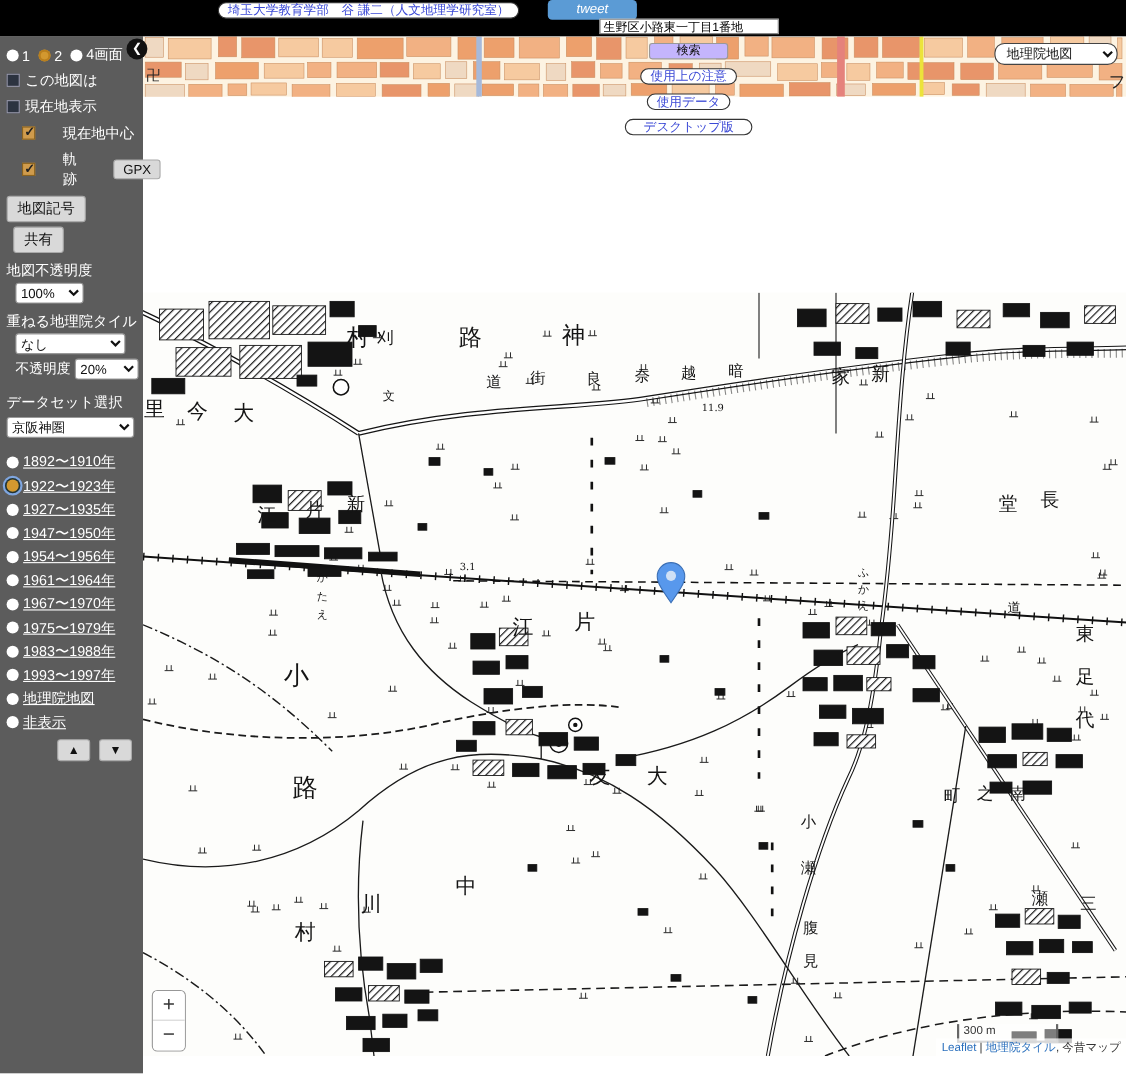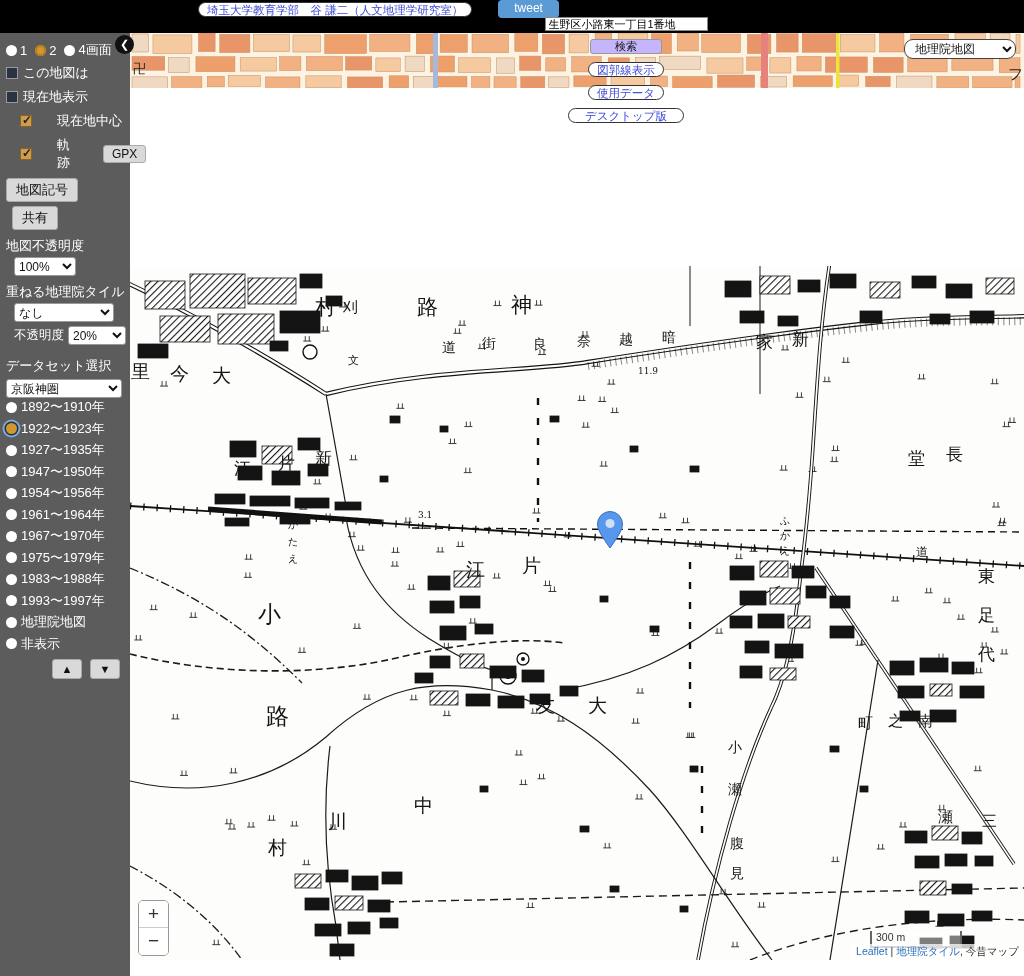--- a/index.html
+++ b/index.html
@@ -16,21 +16,21 @@
   #logo .ls { font-size:13px; font-weight:bold; color:#f6d44c;
     text-shadow:-1px 0 #3b55c8, 0 1px #3b55c8, 1px 0 #3b55c8, 0 -1px #3b55c8; font-style:italic;}
   #hgrid { position:absolute; left:198px; top:0; right:0; height:33px; }
   .hrow { position:absolute; left:0; right:0; display:flex; align-items:center; gap:8px; }
   .hrow1 { top:1px; height:16px; }
   .hrow2 { top:17px; height:15px; }
   #htitle { color:#fff; font-size:13px; font-weight:bold; white-space:nowrap; }
   .pill { background:#fff; color:#3b49d6; font-size:11.5px; border:1px solid #333;
     border-radius:9px; padding:0 8px; height:15px; line-height:14px; white-space:nowrap; cursor:pointer; }
   #tweet { background:#5b9bd5; color:#fff; font-size:12px; border-radius:4px;
-    padding:0 16px; height:18px; line-height:16px; margin-left:18px; cursor:pointer; }
+    padding:0 26px; height:18px; line-height:16px; margin-left:18px; cursor:pointer;font-style:italic; }
   #search-input { width:163px; height:14px; font-size:11px; border:1px solid #888; background:#fff; padding:0 3px; }
   #search-btn { background:#c4b5fd; border:1px solid #999; border-radius:3px; font-size:11px;
     height:15px; line-height:13px; padding:0 24px; cursor:pointer; }
 
   
   #sidebar { position:absolute; left:0; top:33px; width:130px; height:943px; background:#5c5c5c;
     color:#fff; font-size:13px; padding:8px 4px 0 6px; z-index:20; }
   #collapse { position:absolute; right:-4px; top:2px; width:19px; height:19px; border-radius:50%;
     background:#111; color:#fff; font-size:11px; text-align:center; line-height:18px; cursor:pointer; }
   .srow { display:flex; align-items:center; gap:4px; margin-bottom:5px; flex-wrap:wrap;}
@@ -46,21 +46,21 @@
   .btn { background:#d9d9d9; color:#111; border:1px solid #aaa; border-radius:3px;
     font-size:12px; padding:1px 8px; cursor:pointer; display:inline-block;}
   .btn.big { padding:2px 9px; font-size:13px; }
   .slabel { font-size:13px; margin:7px 0 2px 0; }
   select { font-size:12px; height:19px; border-radius:3px; border:1px solid #999; background:#fff; color:#111; }
   #sel-opacity { width:62px; margin-left:8px;}
   #sel-overlay { width:100px; margin-left:8px;}
   .inlineopa { display:flex; align-items:center; gap:4px; margin:4px 0 2px 8px; font-size:12.5px;}
   #sel-overlay-opa { width:58px; }
   #sel-dataset { width:116px; margin-top:2px;}
-  #years { margin-top:0; }
+  #years { margin-top:13px;text-decoration:underline; }
   .year-row { display:flex; align-items:center; gap:4px; margin-bottom:3.5px; cursor:pointer; white-space:nowrap;}
   .ydot { width:11px; height:11px; border-radius:50%; background:#fff; flex:0 0 auto;}
   .ydot.on { background:#d2982f; box-shadow:0 0 0 1.5px #233, 0 0 0 3.5px #7fa6e0; }
   .yl { font-size:13px; }
   #updown { display:flex; justify-content:flex-end; gap:8px; margin-top:6px; padding-right:6px;}
   #updown .btn { width:30px; text-align:center; font-size:11px; padding:3px 0;}
 
   
   #topmap { position:absolute; left:130px; top:33px; width:894px; height:233px; background:#fff; overflow:hidden;}
   #strip { display:block; }
@@ -93,21 +93,21 @@
 
   <div id="header">
     <div id="hgrid">
       <div class="hrow hrow1">
         <span class="pill">埼玉大学教育学部　谷 謙二（人文地理学研究室）</span>
         <span id="tweet">tweet</span>
       </div>
       <div class="hrow hrow2" style="left:30px;flex-direction:column;">
         <input id="search-input" value="生野区小路東一丁目1番地" style="">
         <span id="search-btn" class="btn">検索</span>
-        <span class="pill">図郭線表示</span>
+        <span class="pill">使用上の注意</span>
         <span class="pill">使用データ</span>
         <span class="pill" style="padding:0 16px;">デスクトップ版</span>
       </div>
     </div>
   </div>
 
   <div id="sidebar">
     <div id="collapse">❮</div>
     <div class="srow" id="mode-row">
         <label class="modelab">

